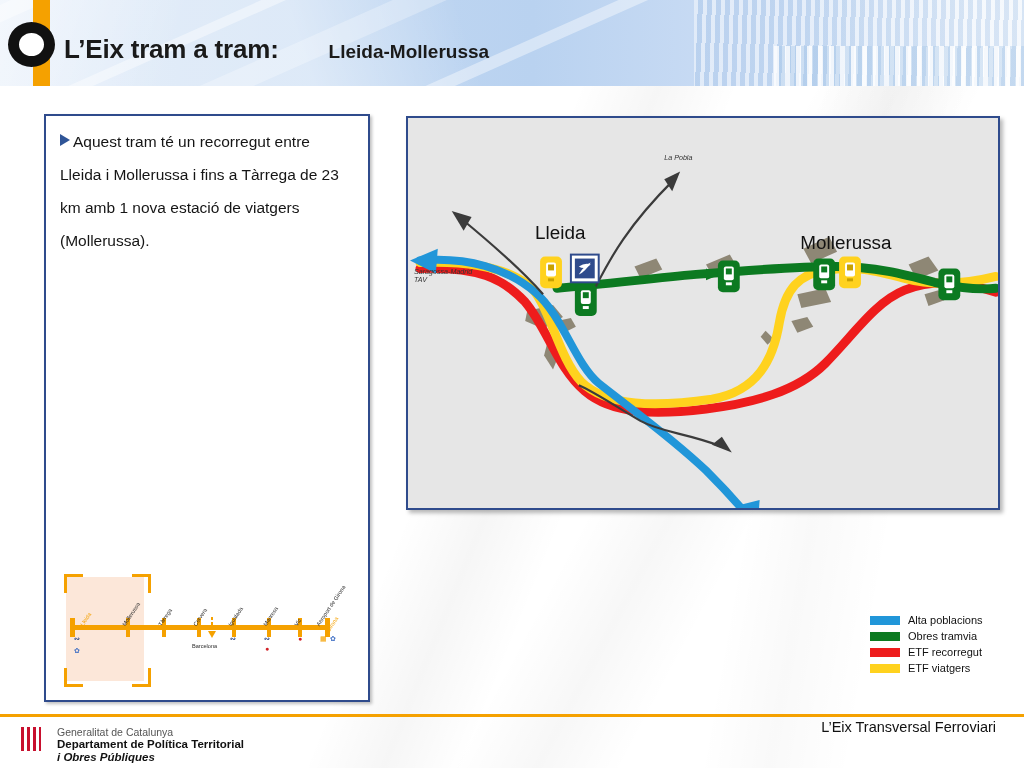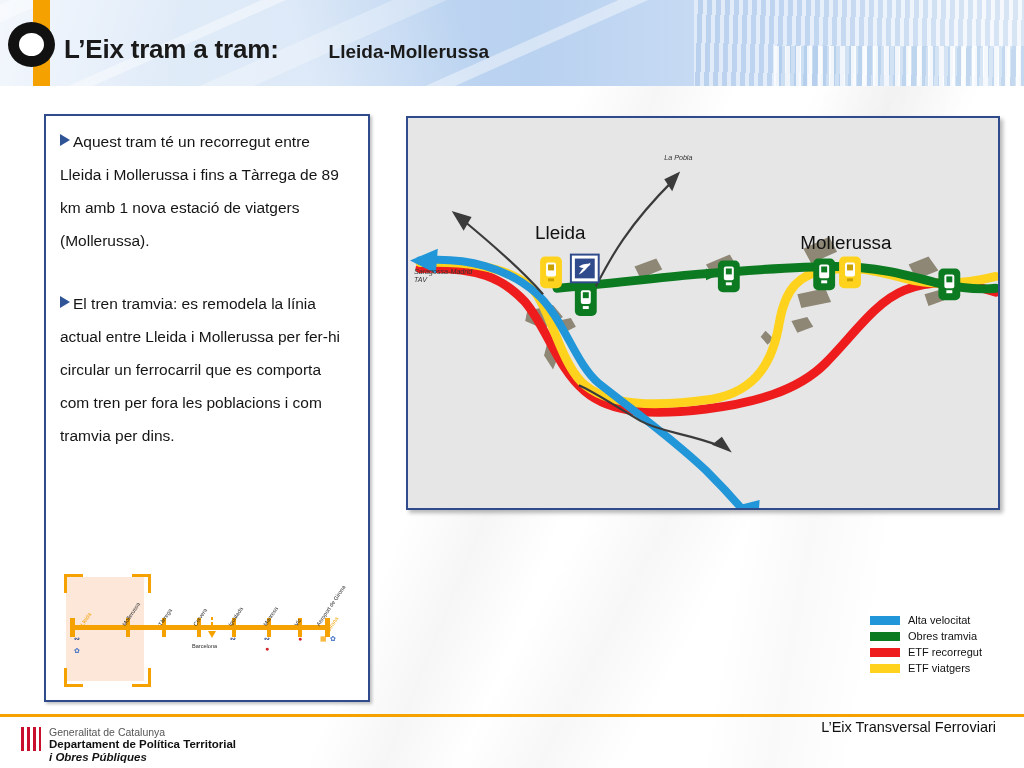--- a/index.html
+++ b/index.html
@@ -103,21 +103,21 @@
   .map-small{font-size:7.2px;fill:#333;font-style:italic;font-family:"Liberation Sans", sans-serif;}
 
   
   .legend{position:absolute;left:870px;top:612px;z-index:4;}
   .legend-row{display:flex;align-items:center;height:16px;margin-bottom:0px;}
   .legend-swatch{width:30px;height:9px;margin-right:8px;flex:0 0 auto;}
   .legend-text{font-size:11px;color:#111;white-space:nowrap;}
 
   
   .footer-line{position:absolute;left:0;top:714px;width:1024px;height:3px;background:#F5A100;z-index:4;}
-  .footer-logo{position:absolute;left:20px;top:726px;z-index:4;display:flex;align-items:flex-start;}
+  .footer-logo{position:absolute;left:20px;top:726px;z-index:4;display:flex;align-items:flex-start;gap:8px;}
   .senyera{width:22px;height:26px;background:#ffffff;margin-right:7px;flex:0 0 auto;
     background-image:repeating-linear-gradient(90deg,#C8102E 0 3px,#ffffff 3px 6px);
     border:1px solid #ffffff;box-sizing:border-box;}
   .foot-l1{font-size:10.5px;color:#555;line-height:12px;}
   .foot-l2{font-size:11.5px;color:#111;font-weight:bold;line-height:13px;}
   .foot-l3{font-size:11.5px;color:#111;font-weight:bold;line-height:13px;font-style:italic;}
   .footer-right{position:absolute;right:28px;top:719px;z-index:4;font-size:14.5px;color:#111;}
 </style>
 </head>
 <body>
@@ -135,24 +135,21 @@
 <div class="header-bottom-line"></div>
 <div class="logo-orange-bar"></div>
 <div class="logo-ring"></div>
 
 <div class="title-wrap">
   <span class="title-main">L’Eix tram a tram:</span><span class="title-sub">Lleida-Mollerussa</span>
 </div>
 
 <div class="text-panel">
   <p class="para p1">
-    <span class="bullet-tri"></span><span>Aquest tram té un recorregut entre Lleida i Mollerussa i fins a Tàrrega de 89 km amb 1 nova estació  de viatgers (Mollerussa).</span>
-  </p>
-  <p class="para p2">
-    <span class="bullet-tri"></span><span>El tren tramvia: es remodela la línia actual entre Lleida i Mollerussa per fer-hi circular un ferrocarril que es comporta com tren per fora les poblacions i com tramvia per dins.</span>
+    <span class="bullet-tri"></span><span>Aquest tram té un recorregut entre Lleida i Mollerussa i fins a Tàrrega de 23 km amb 1 nova estació  de viatgers (Mollerussa).</span>
   </p>
 
   <div class="mini-schema">
     <div class="mini-hilite"></div>
     <div class="mini-corner tl"></div>
     <div class="mini-corner tr"></div>
     <div class="mini-corner bl"></div>
     <div class="mini-corner br"></div>
 
     <div class="mini-line"></div>
@@ -292,21 +289,21 @@
     <text class="map-small" x="6" y="166">TAV</text>
     <text class="map-small" x="336" y="399">Barcelona</text>
     <text class="map-small" x="330" y="469">Tarragona-Barcelona</text>
     <text class="map-small" x="330" y="477">TAV</text>
   </svg>
 </div>
 
 <div class="legend">
   <div class="legend-row">
     <span class="legend-swatch" style="background:#2196D9"></span>
-    <span class="legend-text">Alta velocitat</span>
+    <span class="legend-text">Alta poblacions</span>
   </div>
   <div class="legend-row">
     <span class="legend-swatch" style="background:#0C7A21"></span>
     <span class="legend-text">Obres tramvia</span>
   </div>
   <div class="legend-row">
     <span class="legend-swatch" style="background:#EE1C1C"></span>
     <span class="legend-text">ETF recorregut</span>
   </div>
   <div class="legend-row">

